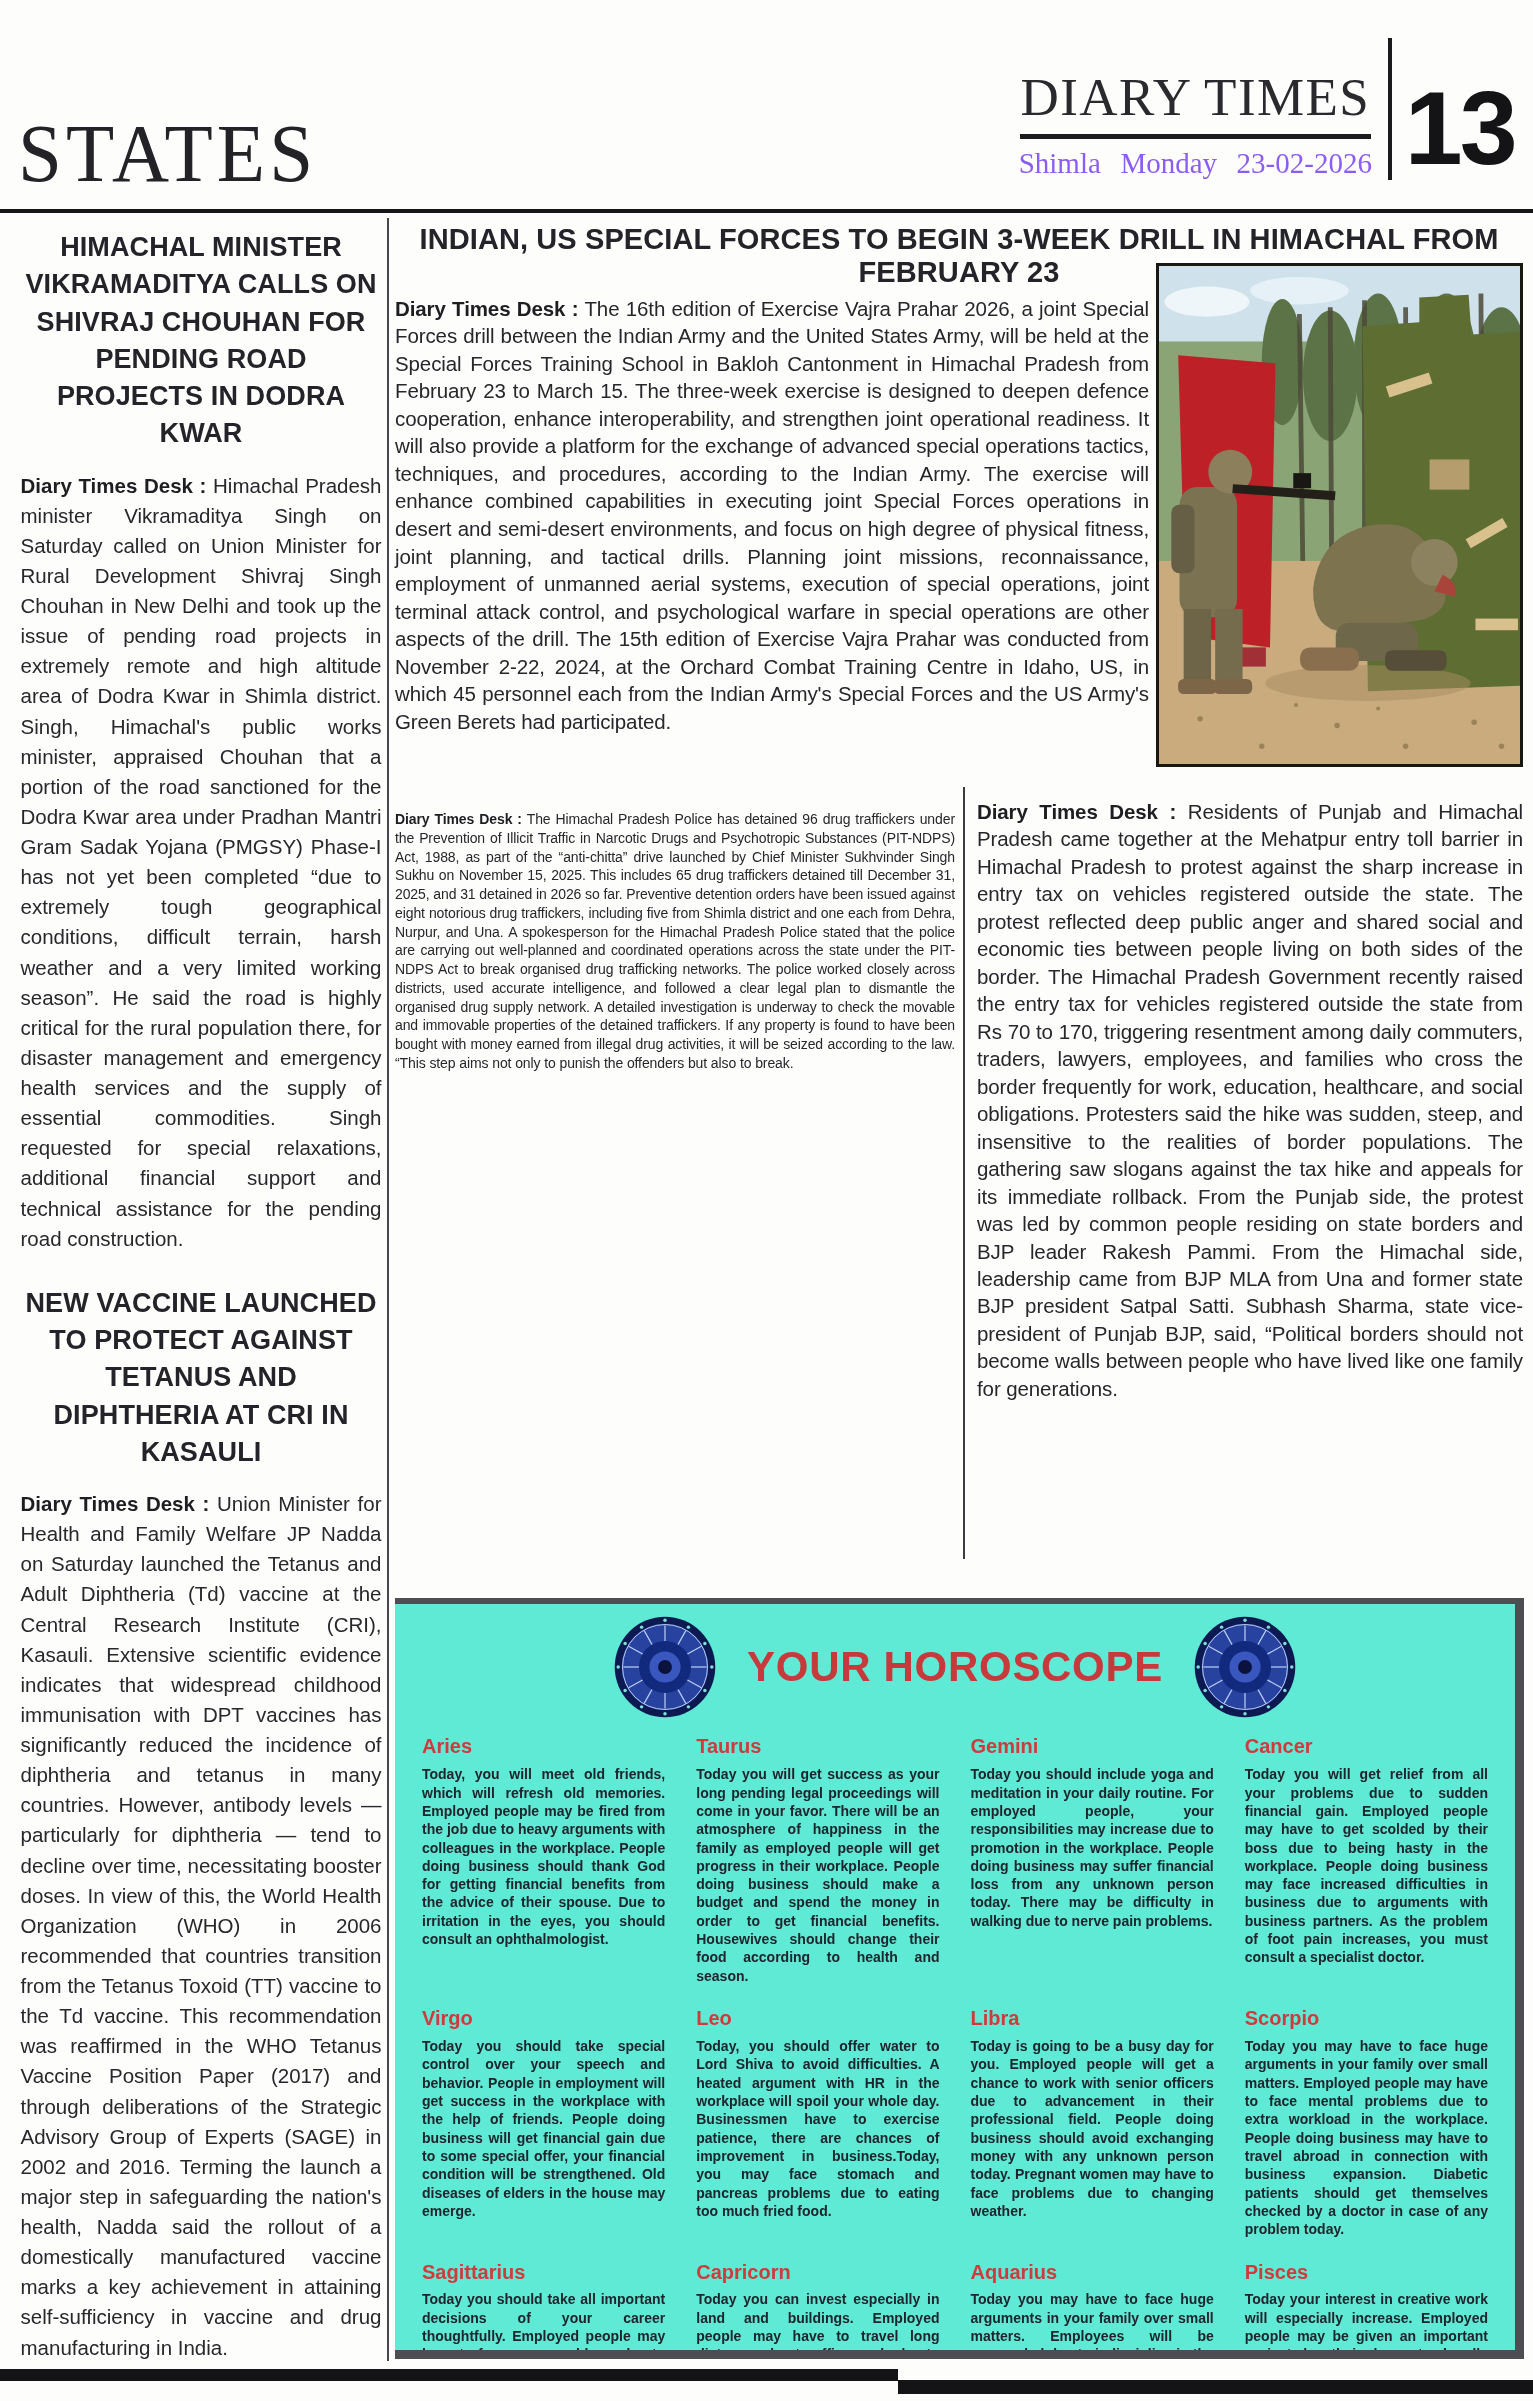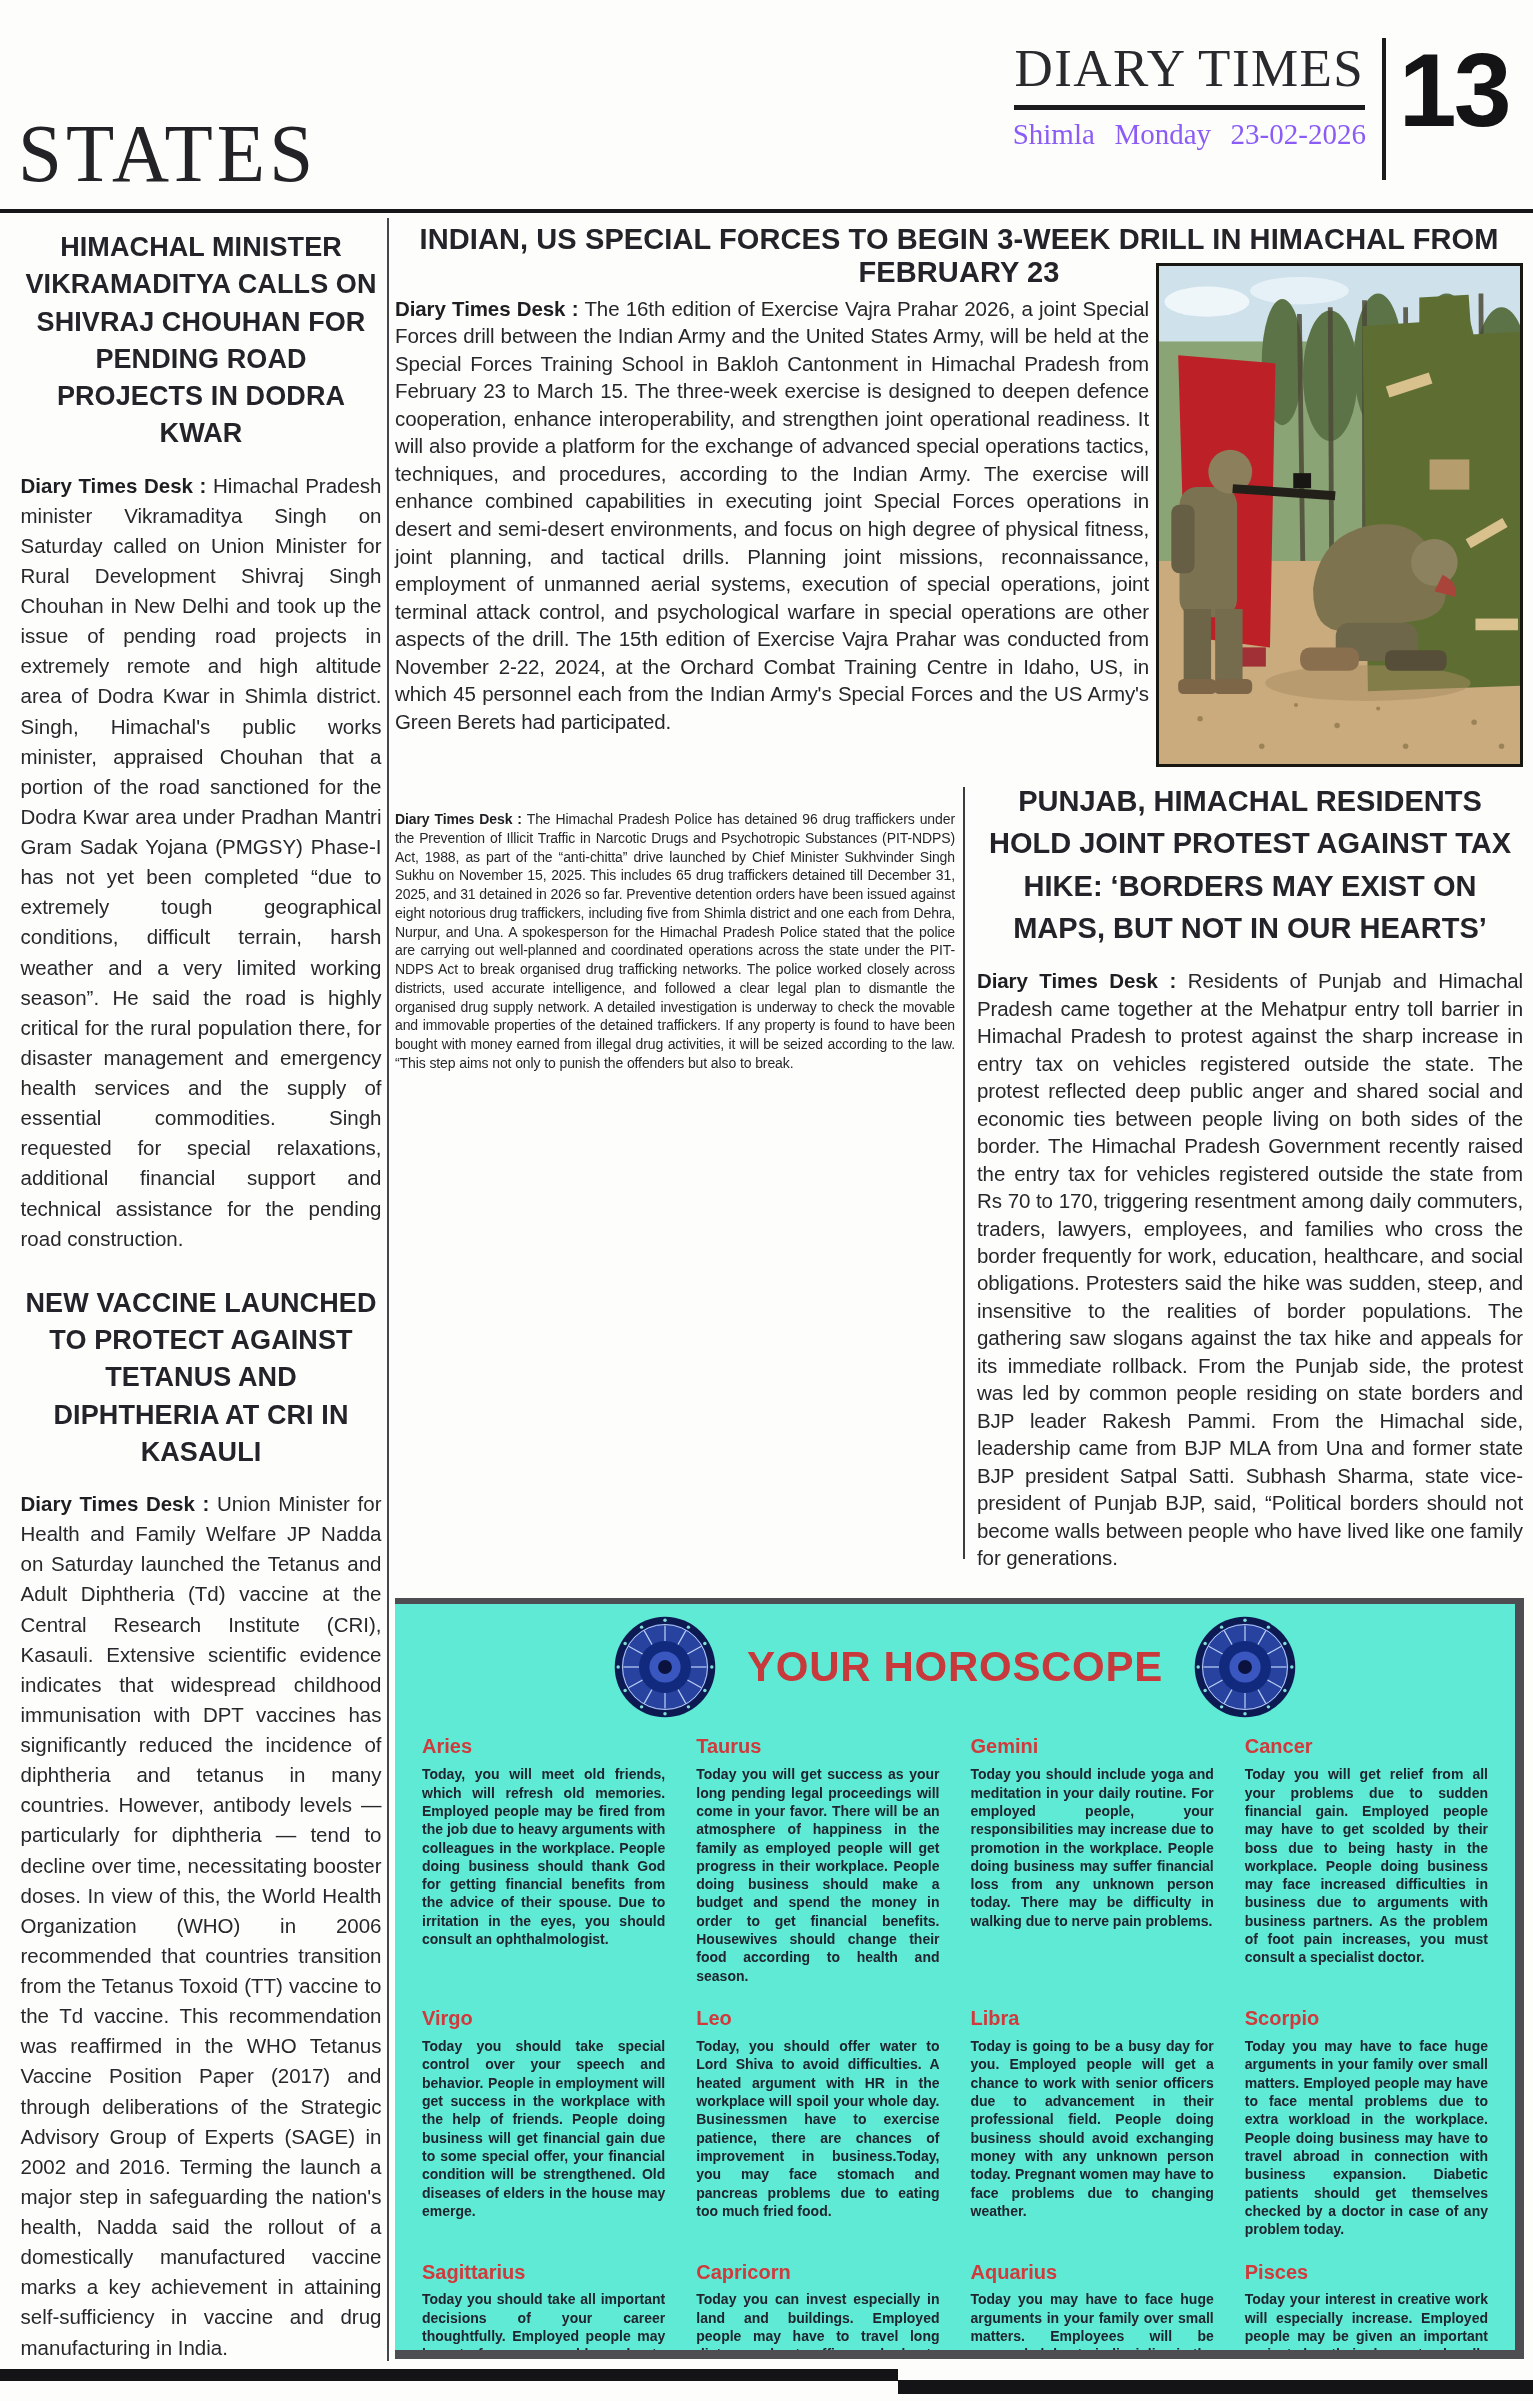--- a/index.html
+++ b/index.html
@@ -2,21 +2,21 @@
 <html style="font-size:11px"><head>
 <meta charset="utf-8">
 <style>
   html,body{margin:0;padding:0;background:#e9e9e9;}
   .page{position:relative;width:1533px;height:2401px;background:#fdfdfb;overflow:hidden;
         font-family:"Liberation Sans","DejaVu Sans",sans-serif;color:#222;}
 
   
   .section-title{position:absolute;left:18px;top:116px;font-family:"Liberation Serif","DejaVu Serif",serif;
         font-size:79px;line-height:1;letter-spacing:4.1px;color:#232327;transform:scaleY(1.05);transform-origin:left bottom;}
-  .mast-right{position:absolute;right:24px;top:38px;display:flex;align-items:flex-start;}
+  .mast-right{position:absolute;right:18px;top:38px;display:flex;align-items:flex-end;}
   .mast-block{text-align:center;}
   .brand{font-family:"Liberation Serif","DejaVu Serif",serif;font-size:53px;letter-spacing:1.4px;color:#2a2a2e;white-space:nowrap;}
   .brand-rule{height:4.8px;background:#1c1c1f;margin:6.8px 1.4px 8.2px;}
   .dateline{font-family:"Liberation Serif","DejaVu Serif",serif;font-size:29px;word-spacing:12.3px;color:#8b5cf6;white-space:nowrap;}
   .mast-vbar{width:4.1px;height:142px;background:#1b1b1e;margin:0 12.3px 0 16.4px;}
   .pagenum{font-size:104px;font-weight:800;color:#141416;line-height:1;letter-spacing:-2.7px;}
   .top-rule{position:absolute;left:0;top:209px;width:1533px;height:4.1px;background:#17171a;}
 
   
   .headline{font-weight:800;text-align:center;color:#232329;}
@@ -160,21 +160,20 @@
         <rect x="330" y="560" width="90" height="30" rx="10" fill="#564e38"></rect>
       </g>
     </svg>
   </div>
 
   <div class="drugs article">
     <p class="body"><b class="byline">Diary Times Desk :</b> <span>The Himachal Pradesh Police has detained 96 drug traffickers under the Prevention of Illicit Traffic in Narcotic Drugs and Psychotropic Substances (PIT-NDPS) Act, 1988, as part of the “anti-chitta” drive launched by Chief Minister Sukhvinder Singh Sukhu on November 15, 2025. This includes 65 drug traffickers detained till December 31, 2025, and 31 detained in 2026 so far. Preventive detention orders have been issued against eight notorious drug traffickers, including five from Shimla district and one each from Dehra, Nurpur, and Una. A spokesperson for the Himachal Pradesh Police stated that the police are carrying out well-planned and coordinated operations across the state under the PIT-NDPS Act to break organised drug trafficking networks. The police worked closely across districts, used accurate intelligence, and followed a clear legal plan to dismantle the organised drug supply network. A detailed investigation is underway to check the movable and immovable properties of the detained traffickers. If any property is found to have been bought with money earned from illegal drug activities, it will be seized according to the law. “This step aims not only to punish the offenders but also to break.</span></p>
   </div>
 
   <div class="protest article">
-    <div class="headline">PUNJAB, HIMACHAL RESIDENTS HOLD JOINT PROTEST AGAINST TAX HIKE: ‘BORDERS MAY EXIST ON MAPS, BUT NOT IN OUR HEARTS’</div>
     <p class="body"><b class="byline">Diary Times Desk :</b> <span>Residents of Punjab and Himachal Pradesh came together at the Mehatpur entry toll barrier in Himachal Pradesh to protest against the sharp increase in entry tax on vehicles registered outside the state. The protest reflected deep public anger and shared social and economic ties between people living on both sides of the border. The Himachal Pradesh Government recently raised the entry tax for vehicles registered outside the state from Rs 70 to 170, triggering resentment among daily commuters, traders, lawyers, employees, and families who cross the border frequently for work, education, healthcare, and social obligations. Protesters said the hike was sudden, steep, and insensitive to the realities of border populations. The gathering saw slogans against the tax hike and appeals for its immediate rollback. From the Punjab side, the protest was led by common people residing on state borders and BJP leader Rakesh Pammi. From the Himachal side, leadership came from BJP MLA from Una and former state BJP president Satpal Satti. Subhash Sharma, state vice-president of Punjab BJP, said, “Political borders should not become walls between people who have lived like one family for generations.</span></p>
   </div>
 
   <div class="horoscope">
     <div class="horo-head">
       <svg class="wheel" viewBox="0 0 120 120">
         <circle cx="60" cy="60" r="58" fill="#0d1a52"></circle>
         <circle cx="60" cy="60" r="50" fill="#27439f"></circle>
         <circle cx="60" cy="60" r="49" fill="none" stroke="#cfe0ff" stroke-width="1"></circle>
         <g stroke="#bcd0f7" stroke-width="1.4">

